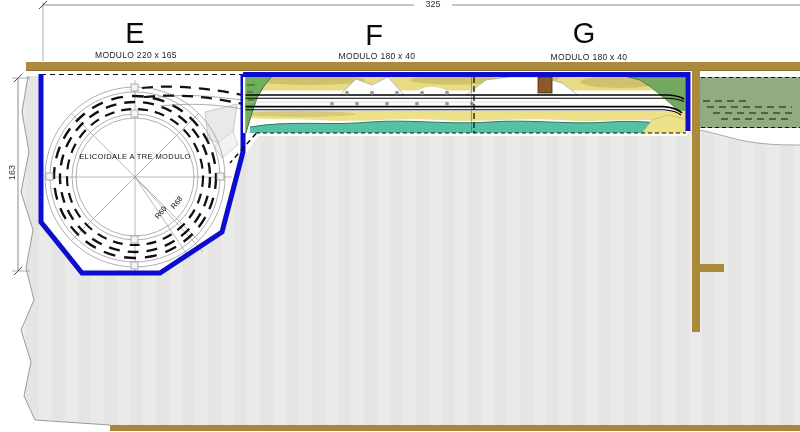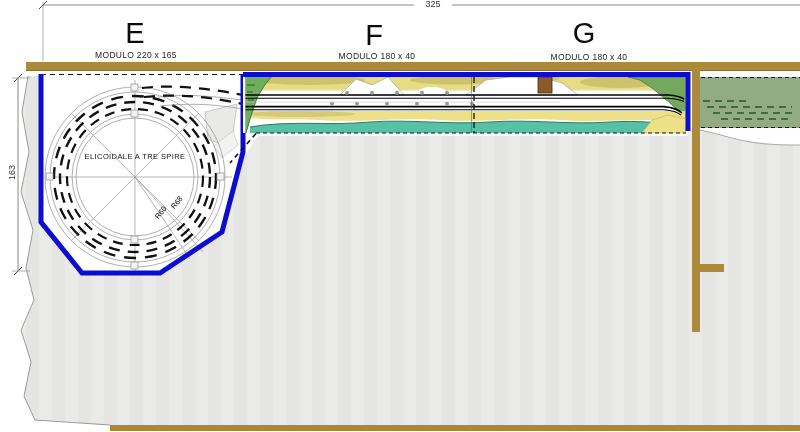--- a/index.html
+++ b/index.html
@@ -178,17 +178,17 @@
   <div class="t dim" id="dim-top">325</div>
   <div class="t dim" id="dim-left">163</div>
 
   <div class="t mod-letter" id="label-E">E</div>
   <div class="t mod-size" id="size-E">MODULO 220 x 165</div>
   <div class="t mod-letter" id="label-F">F</div>
   <div class="t mod-size" id="size-F">MODULO 180 x 40</div>
   <div class="t mod-letter" id="label-G">G</div>
   <div class="t mod-size" id="size-G">MODULO 180 x 40</div>
 
-  <div class="t" id="helix-label">ELICOIDALE A TRE SPIRE</div>
+  <div class="t" id="helix-label">ELICOIDALE A TRE MODULO</div>
   <div class="t rlabel" id="r68">R68</div>
   <div class="t rlabel" id="r60">R60</div>
 
 </div>
 
 </body></html>

